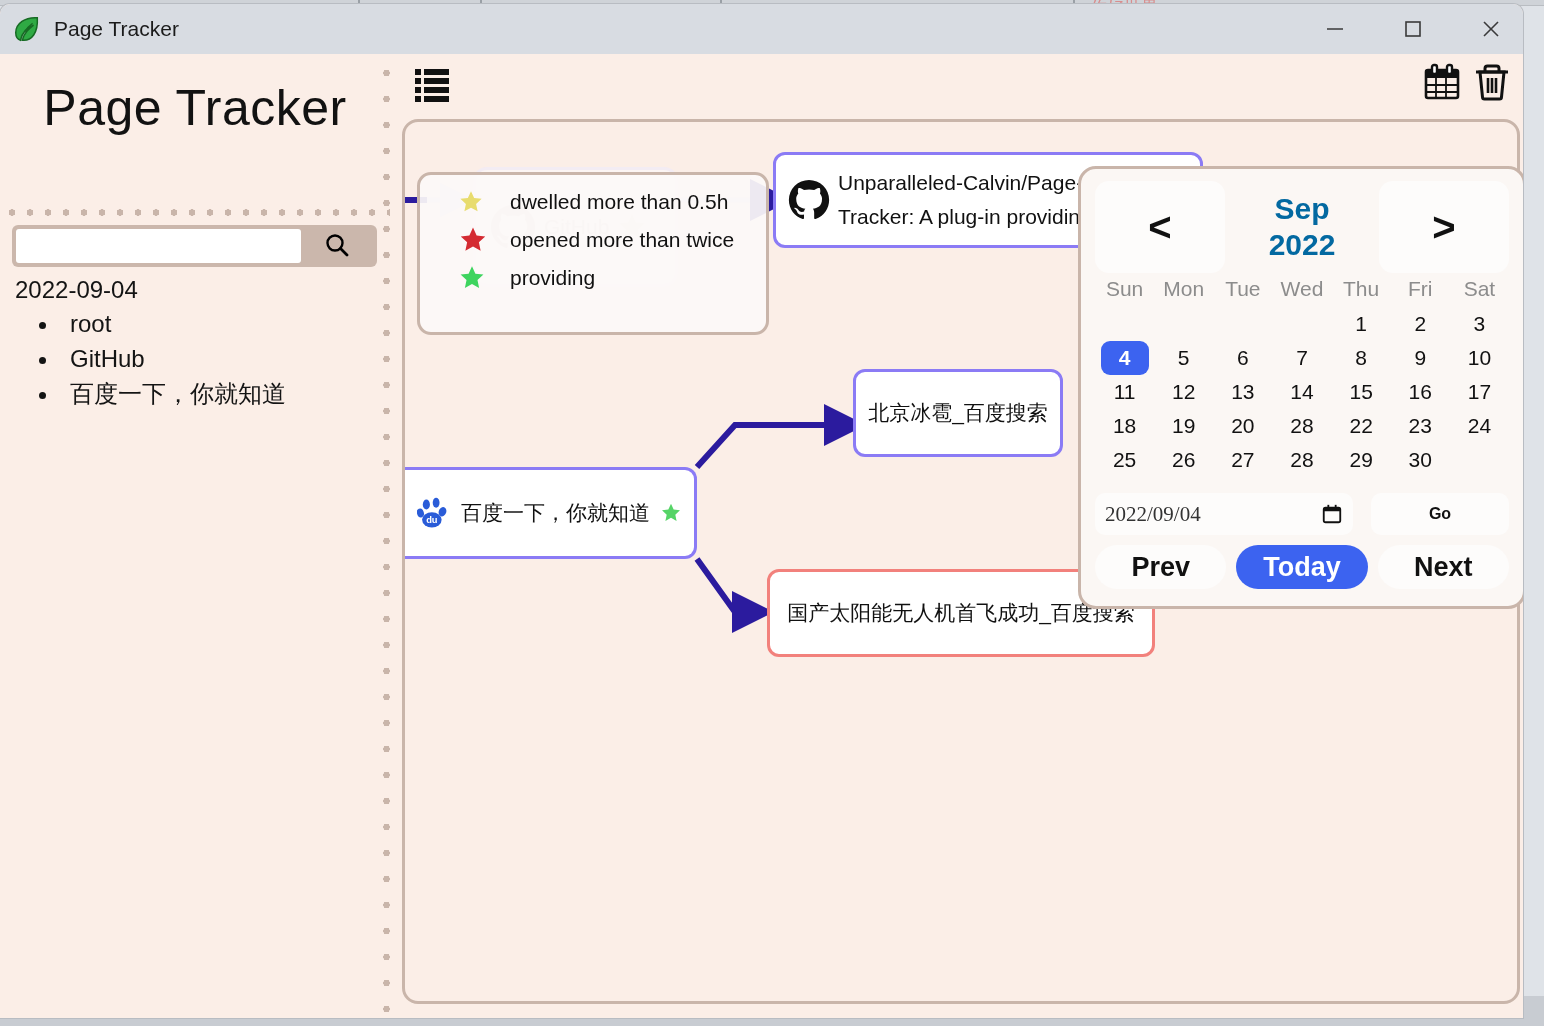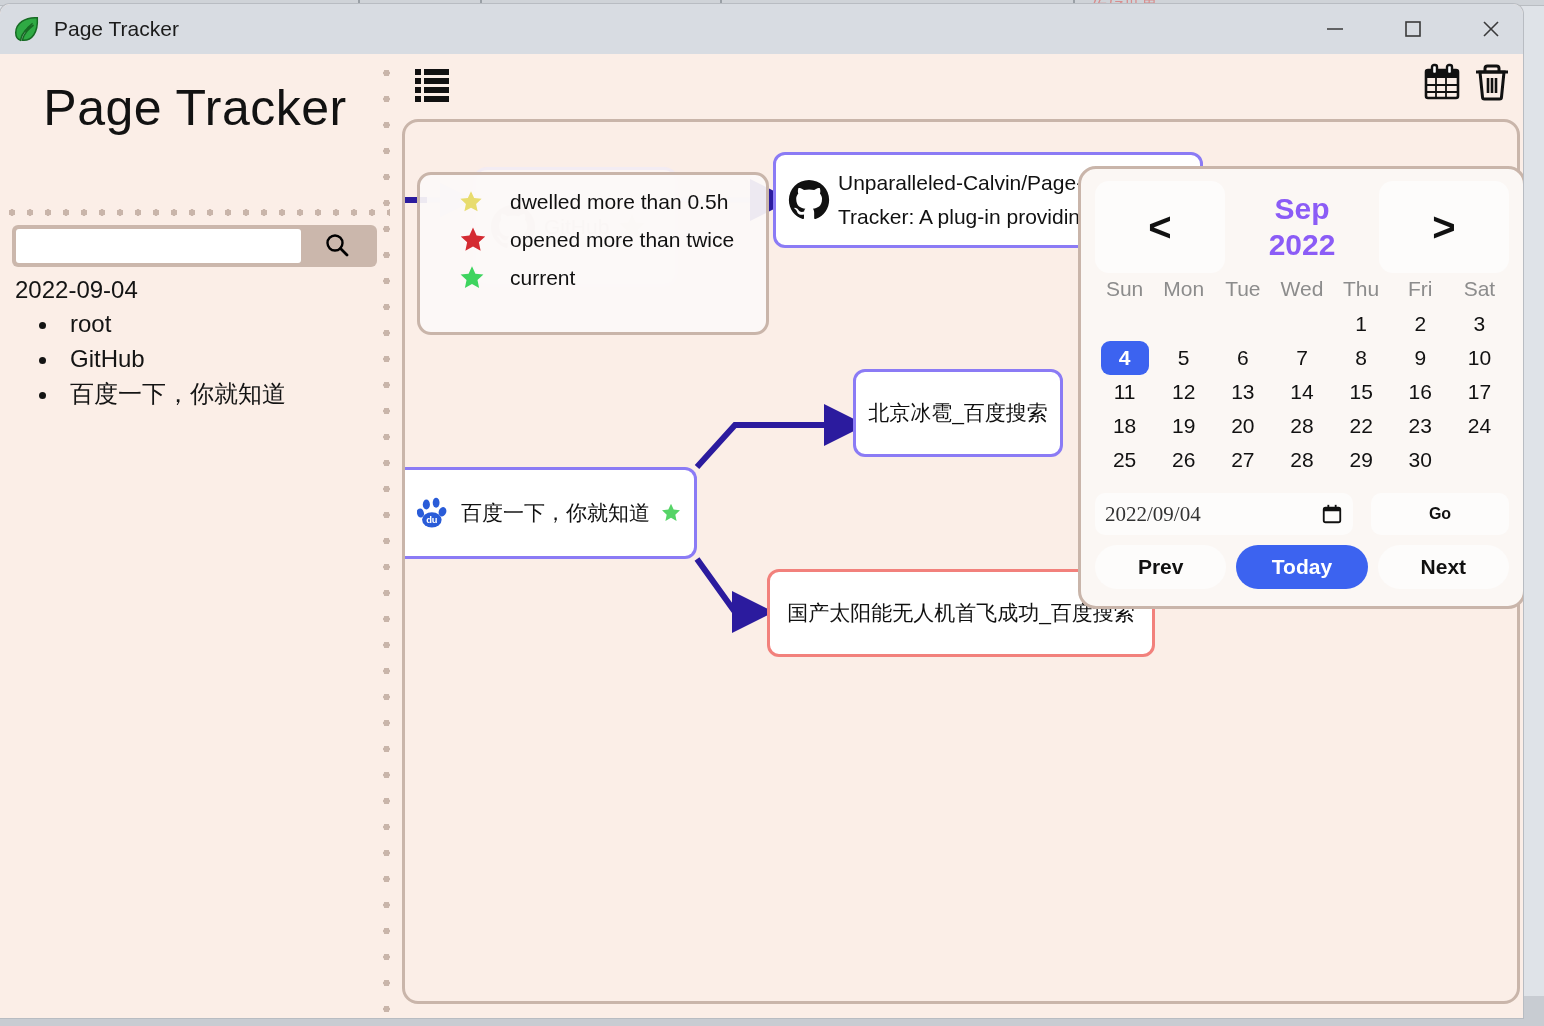--- a/index.html
+++ b/index.html
@@ -193,21 +193,21 @@
     padding: 10px 14px;
   }
   #cal-head { display: flex; align-items: center; height: 96px; }
   .cal-nav {
     width: 130px; height: 92px; background: #fdfcfb; border: none; border-radius: 14px;
     font-size: 40px; font-weight: bold; color: #111; cursor: pointer;
     font-family: "Liberation Sans", sans-serif;
   }
   #cal-title {
     flex: 1; text-align: center; font-size: 30px; font-weight: bold;
-    color: #8b5cf6; line-height: 36px;
+    color: #0369a1; line-height: 36px;
   }
   #cal-dows {
     display: grid; grid-template-columns: repeat(7, 1fr);
     text-align: center; color: #8c8c8c; font-size: 21px; margin-top: 2px;
   }
   #cal-grid {
     display: grid; grid-template-columns: repeat(7, 1fr);
     text-align: center; font-size: 21px; color: #111; margin-top: 6px;
     row-gap: 0px;
   }
@@ -223,21 +223,21 @@
     font-family: "Liberation Serif", serif; color: #333; outline: none;
   }
   #cal-go {
     flex: 1; height: 42px; background: #fdfcfb; border: none; border-radius: 10px;
     font-size: 16px; font-weight: bold; color: #111; cursor: pointer;
     font-family: "Liberation Sans", sans-serif;
   }
   #cal-row-btns { display: flex; gap: 10px; margin-top: 10px; }
   .cal-btn {
     flex: 1; height: 44px; background: #fdfcfb; border: none; border-radius: 22px;
-    font-size: 21px; font-weight: bold; color: #111; cursor: pointer;
+    font-size: 27px; font-weight: bold; color: #111; cursor: pointer;
     font-family: "Liberation Sans", sans-serif;
   }
   .cal-btn.primary { background: #3c63f0; color: #ffffff; }
 </style>
 </head>
 <body>
 
 <div id="desktop">
   <div id="desktop-tabstrip">
     <div class="tabsep" style="left:358px"></div>
@@ -420,21 +420,21 @@
                 </svg>
             </span>
             <span>opened more than twice</span>
           </div>
           <div class="legend-row">
             <span class="sym">
               <svg width="28" height="28" viewBox="0 0 24 24" fill="#3ed45f">
                   <path d="M12 2l2.9 6.3 6.9.8-5.1 4.7 1.4 6.8L12 17.2 5.9 20.6l1.4-6.8L2.2 9.1l6.9-.8z"></path>
                 </svg>
             </span>
-            <span>current</span>
+            <span>providing</span>
           </div>
         </div>
 
       </div>
     </div>
 
     <div id="calendar-popup">
       <div id="cal-head">
         <button class="cal-nav">&lt;</button>
         <div id="cal-title">

